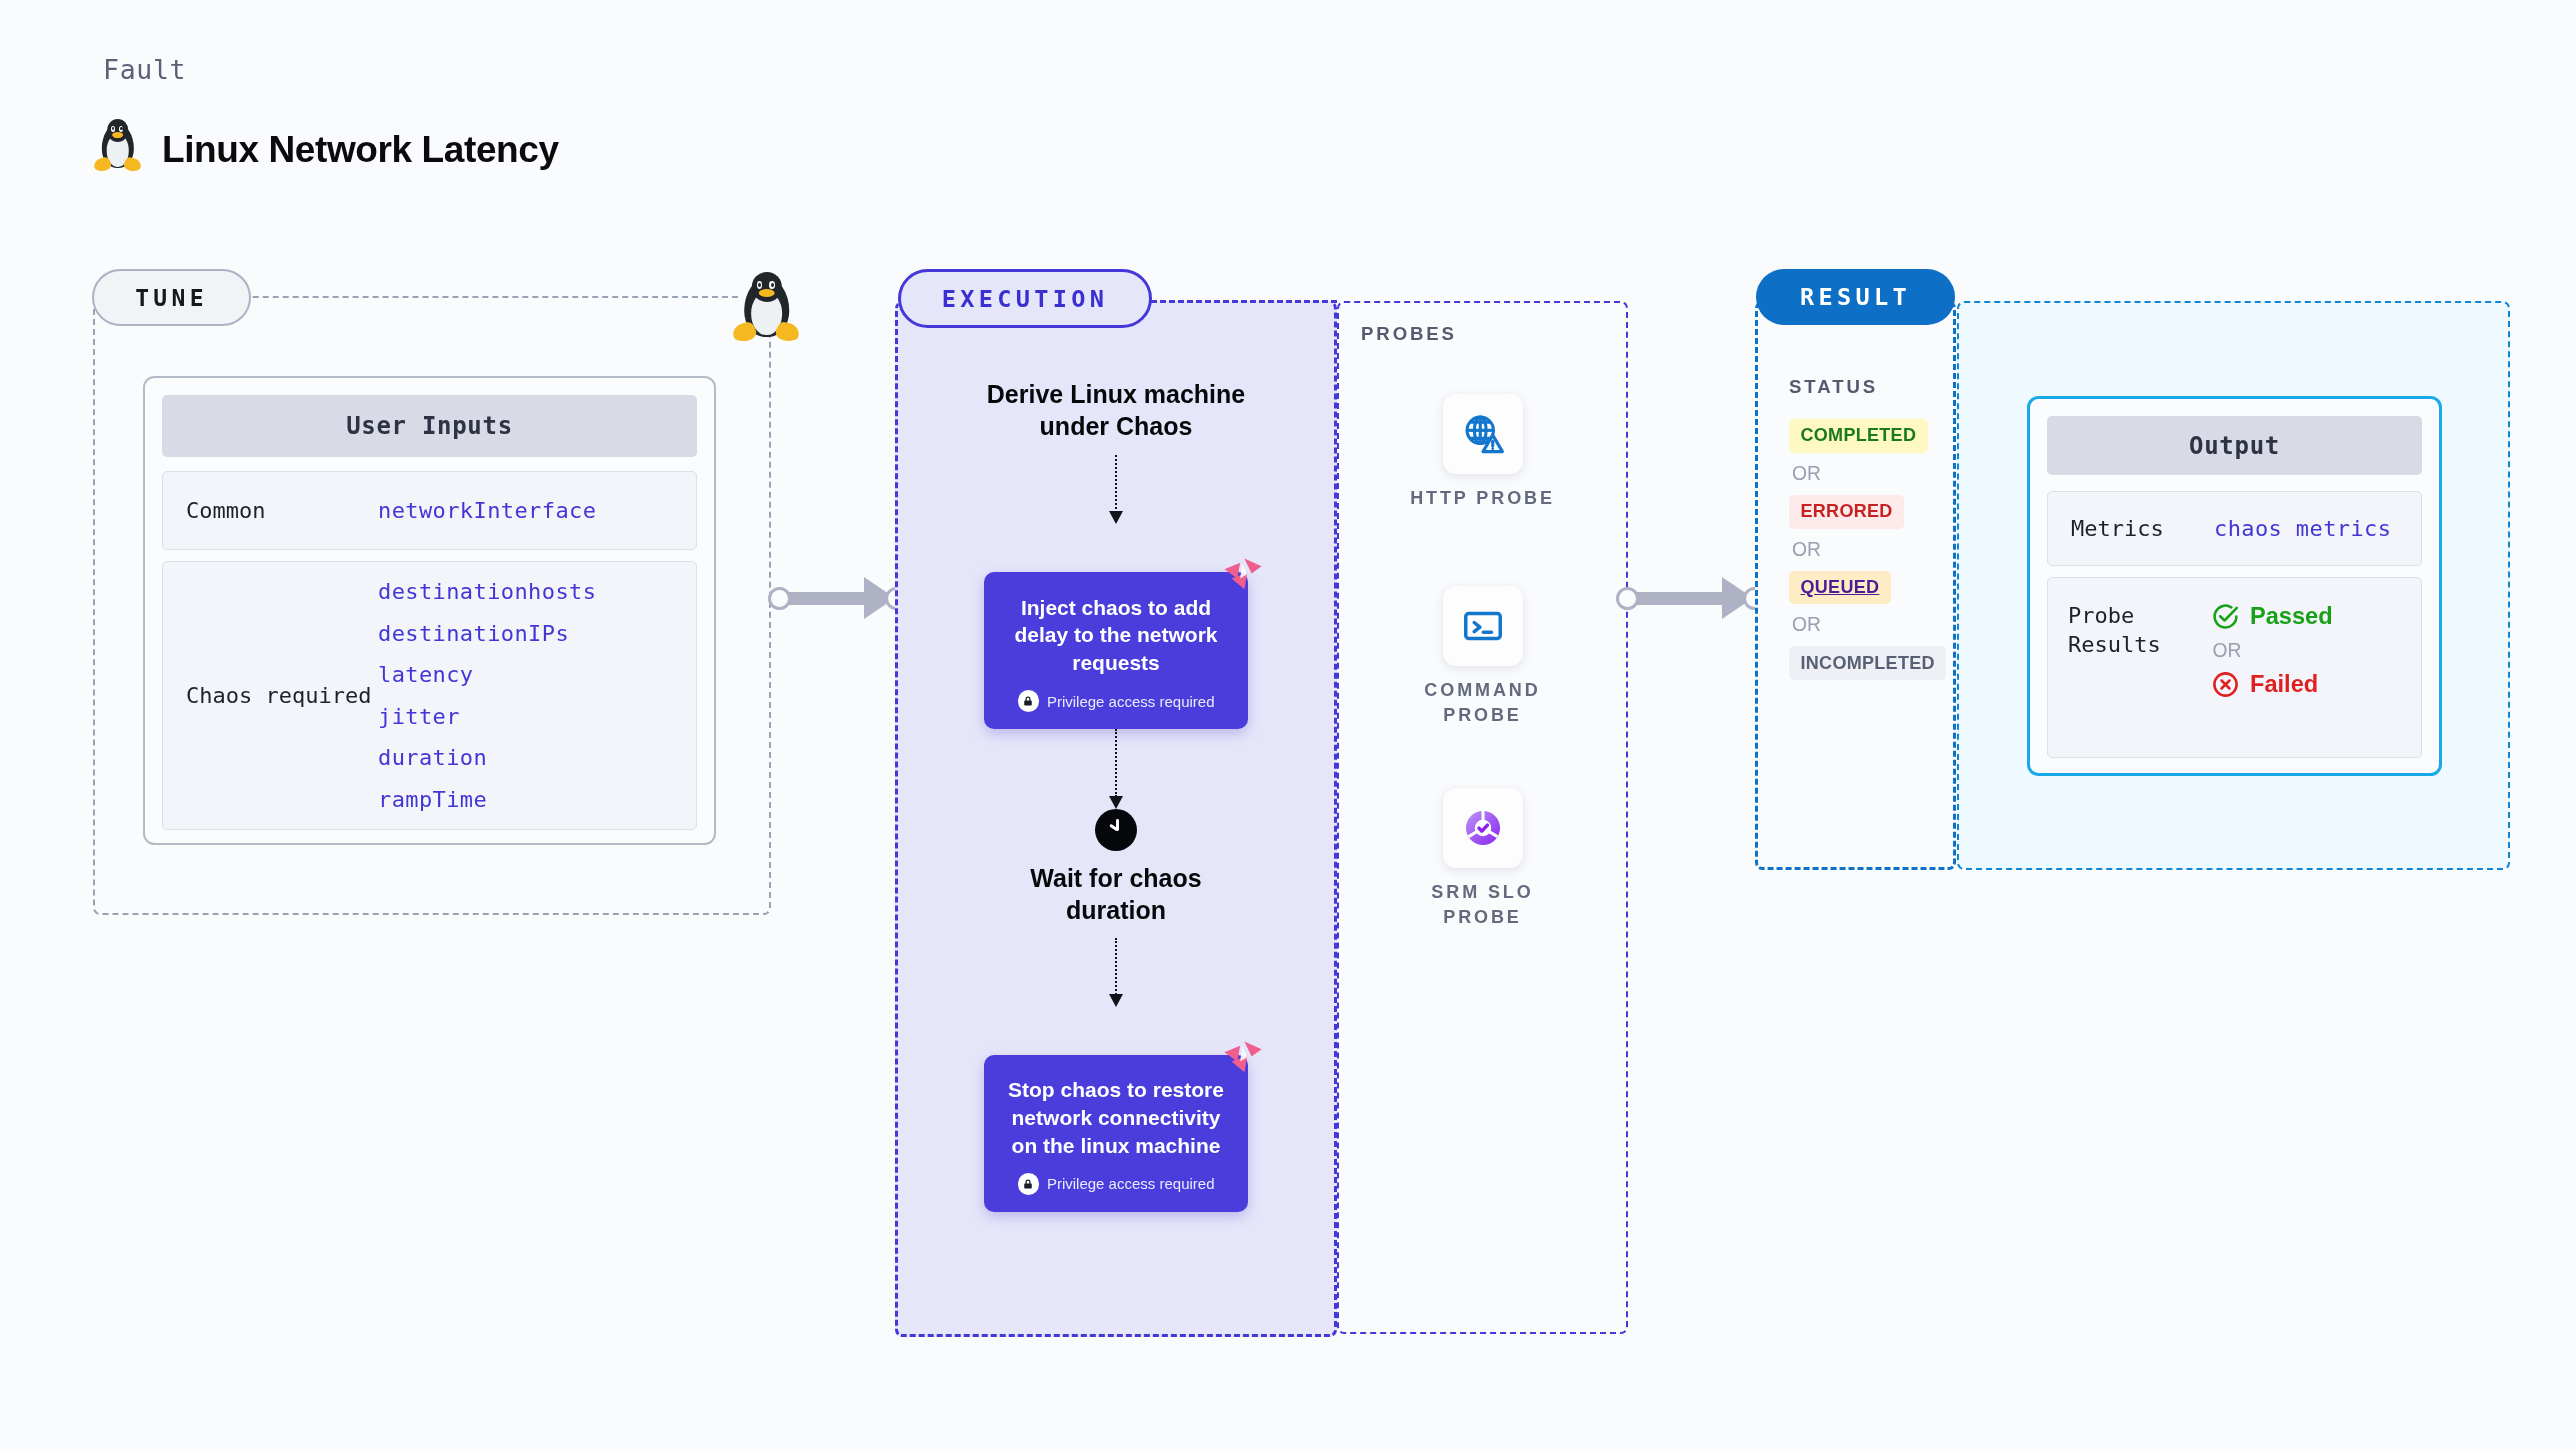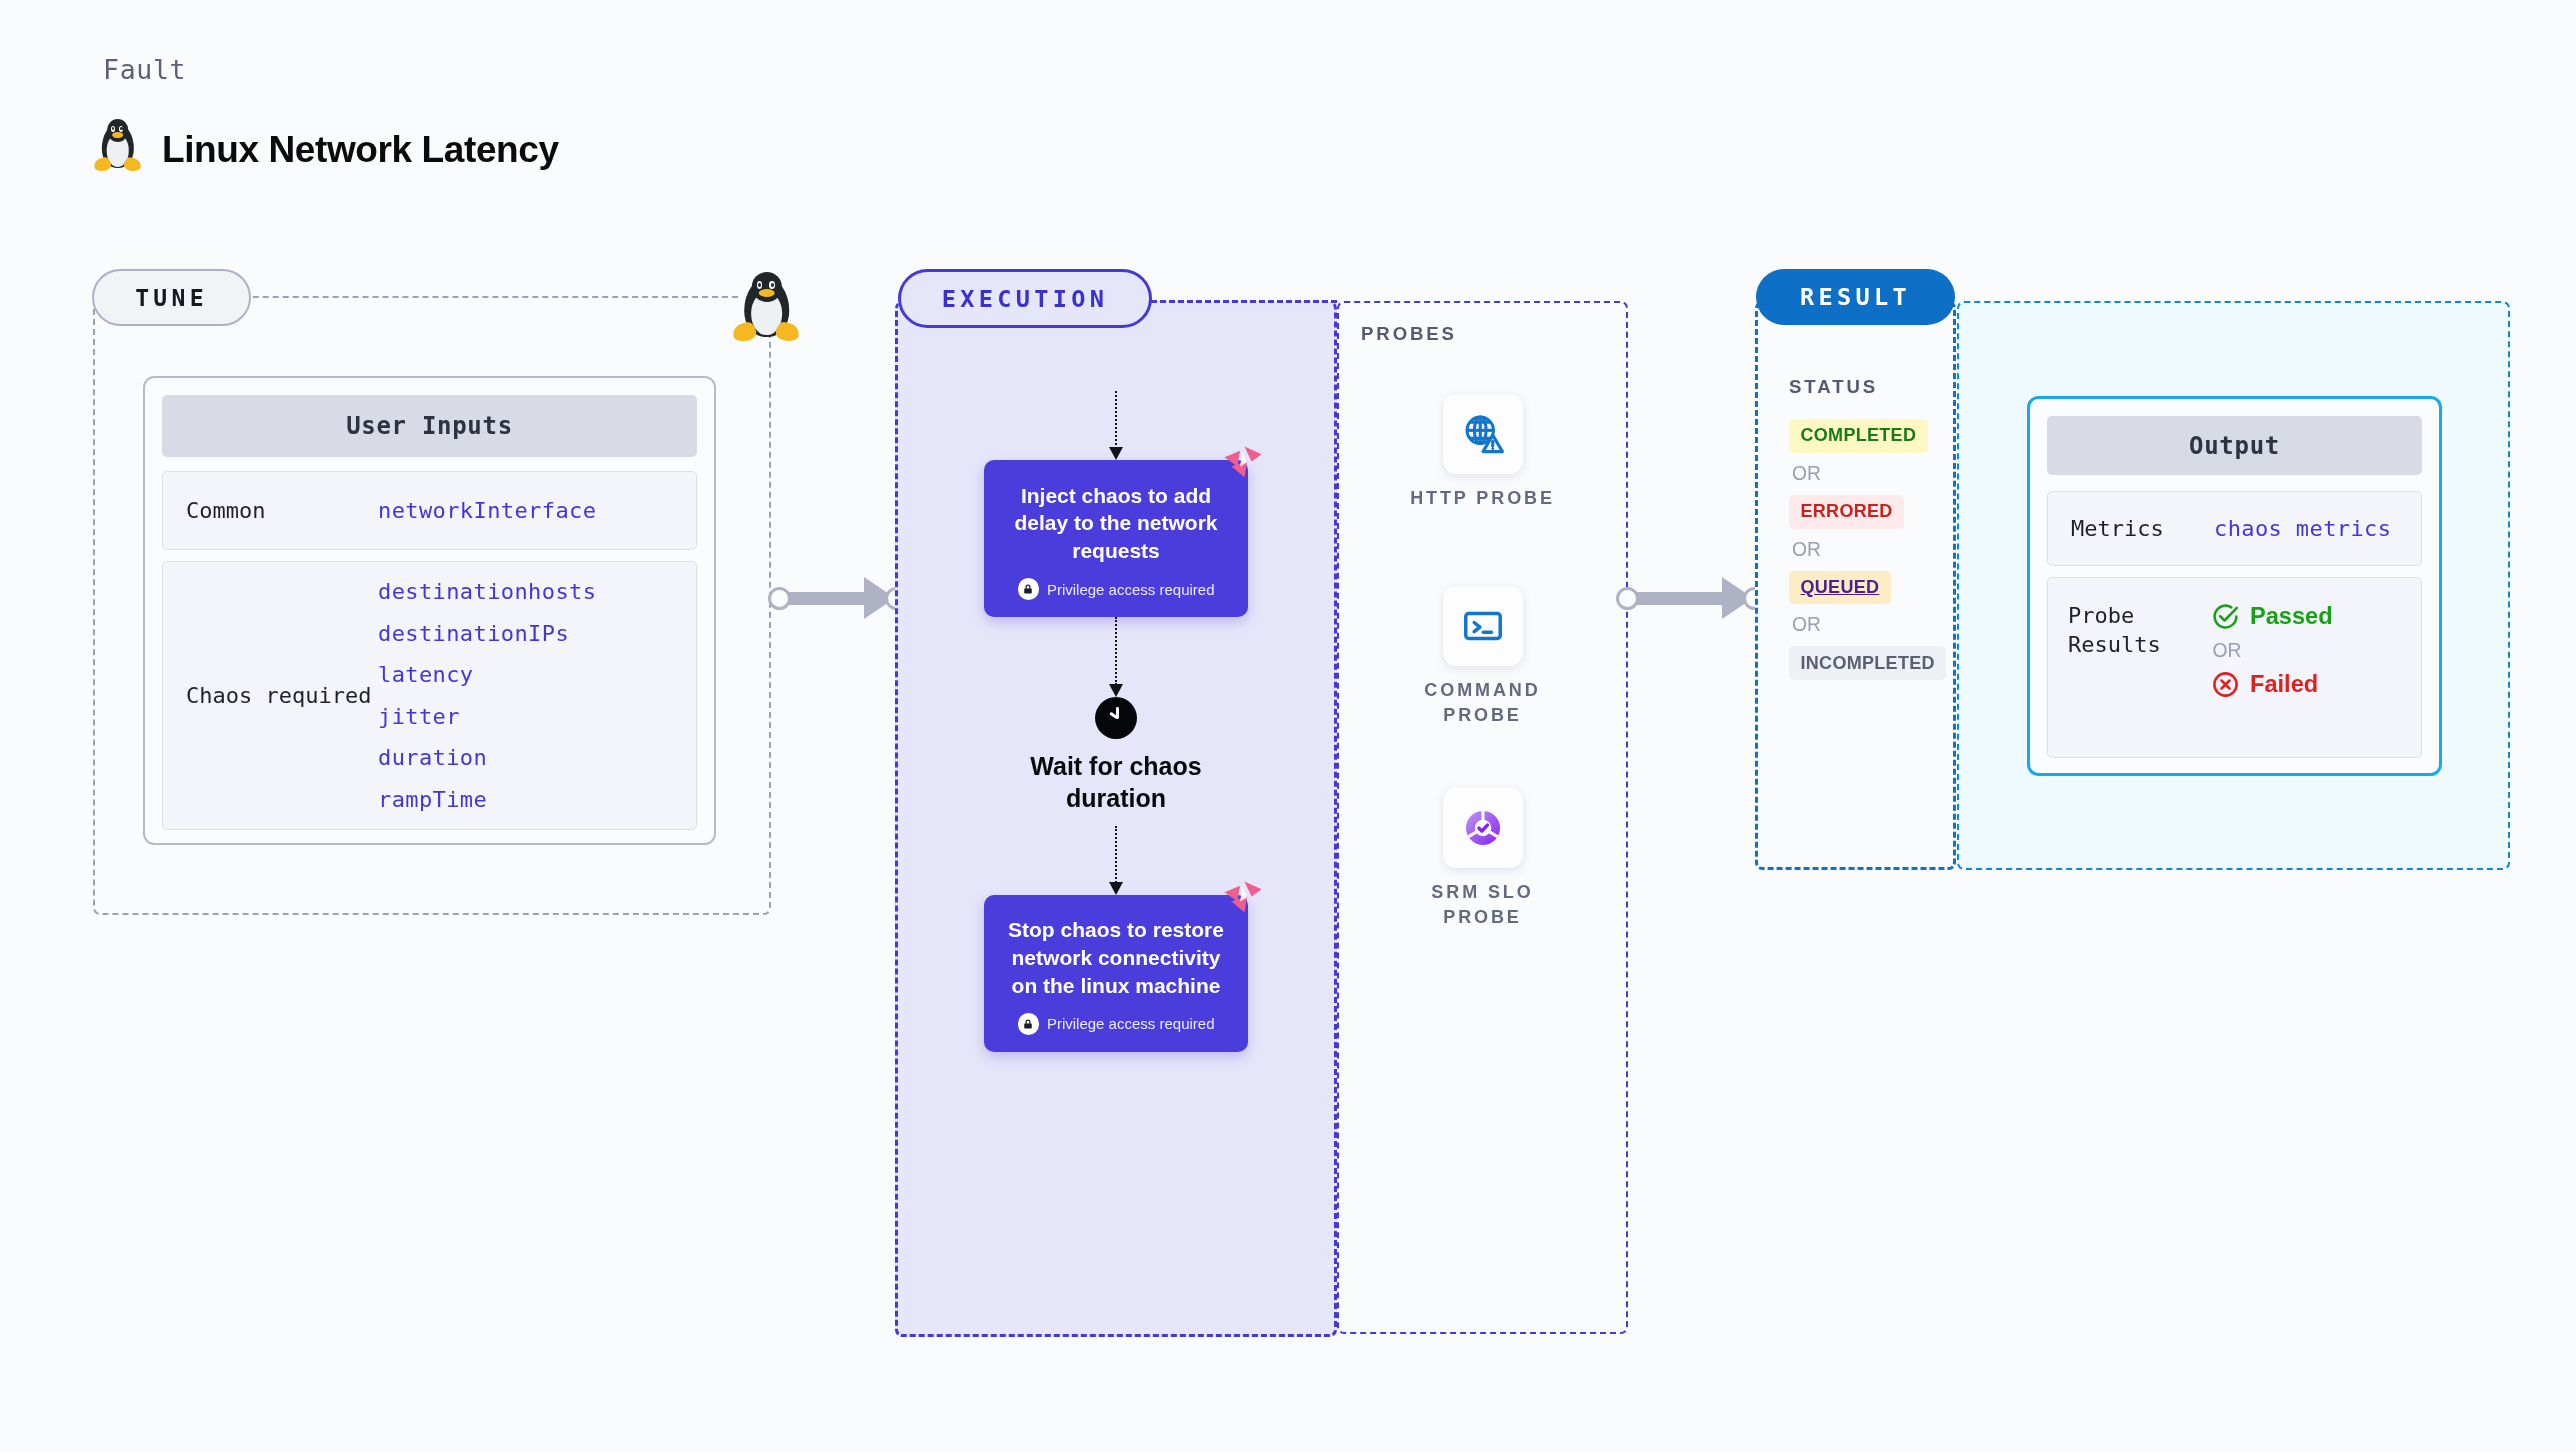--- a/index.html
+++ b/index.html
@@ -116,21 +116,21 @@
   }
   .dotted-arrow::after {
     content:""; position:absolute; left:50%; bottom:0; transform:translateX(-50%);
     border-left: 7.2px solid transparent; border-right: 7.2px solid transparent;
     border-top: 13px solid #111318;
   }
 
   .chaos-box {
     position: relative; width: 264px; background: #4a3ddb; border-radius: 10px;
     padding: 21.5px 18.6px 17px; box-shadow: 0 5px 13px rgba(70,58,200,.26);
-    display: flex; flex-direction: column; align-items: center; gap: 13px;
+    display: flex; flex-direction: column; align-items: center; gap: 13px; margin-top: 48px;
   }
   .chaos-box .ctext { color: #fff; font-size: 21px; font-weight: 700; text-align: center; line-height: 1.33; }
   .priv { display: flex; align-items: center; gap: 7.9px; }
   .priv .lock {
     width: 21.5px; height: 21.5px; border-radius: 50%; background: #fff;
     display: flex; align-items: center; justify-content: center; flex: none;
   }
   .priv .lock svg { width: 12px; height: 12px; display: block; }
   .priv .ptext { color: #eceaff; font-size: 15px; }
   .harness-mark { position: absolute; right: -15px; top: -15px; width: 40px; height: 40px; }
@@ -271,20 +271,22 @@
     <div class="head"></div>
     <div class="dot start"></div>
     <div class="dot end"></div>
   </div>
 
   <div class="panel" id="exec-panel">
     <div class="panel-box"></div>
     <div class="top-dash" style="left:256px;"></div>
 
     <div class="flow">
+      <div class="flow-title" style="white-space:pre-line;">Derive Linux machine
+under Chaos</div>
       <div class="dotted-arrow" style="height:69px;margin-top:13px;"></div>
 
       <div class="chaos-box">
         <svg class="harness-mark" viewBox="0 0 56 56">
           <path d="M30 2 L54 13 L40 23 Z" fill="#ef5e8c"></path>
           <path d="M2 17 L24 8 L20 30 Z" fill="#ef5e8c"></path>
           <path d="M12 30 L34 22 L30 45 Z" fill="#ef5e8c"></path>
           <path d="M27 9 L34 24 L24 30 Z" fill="#ffffff" opacity=".85"></path>
         </svg>
         <div class="ctext">Inject chaos to add delay to the network requests</div>

